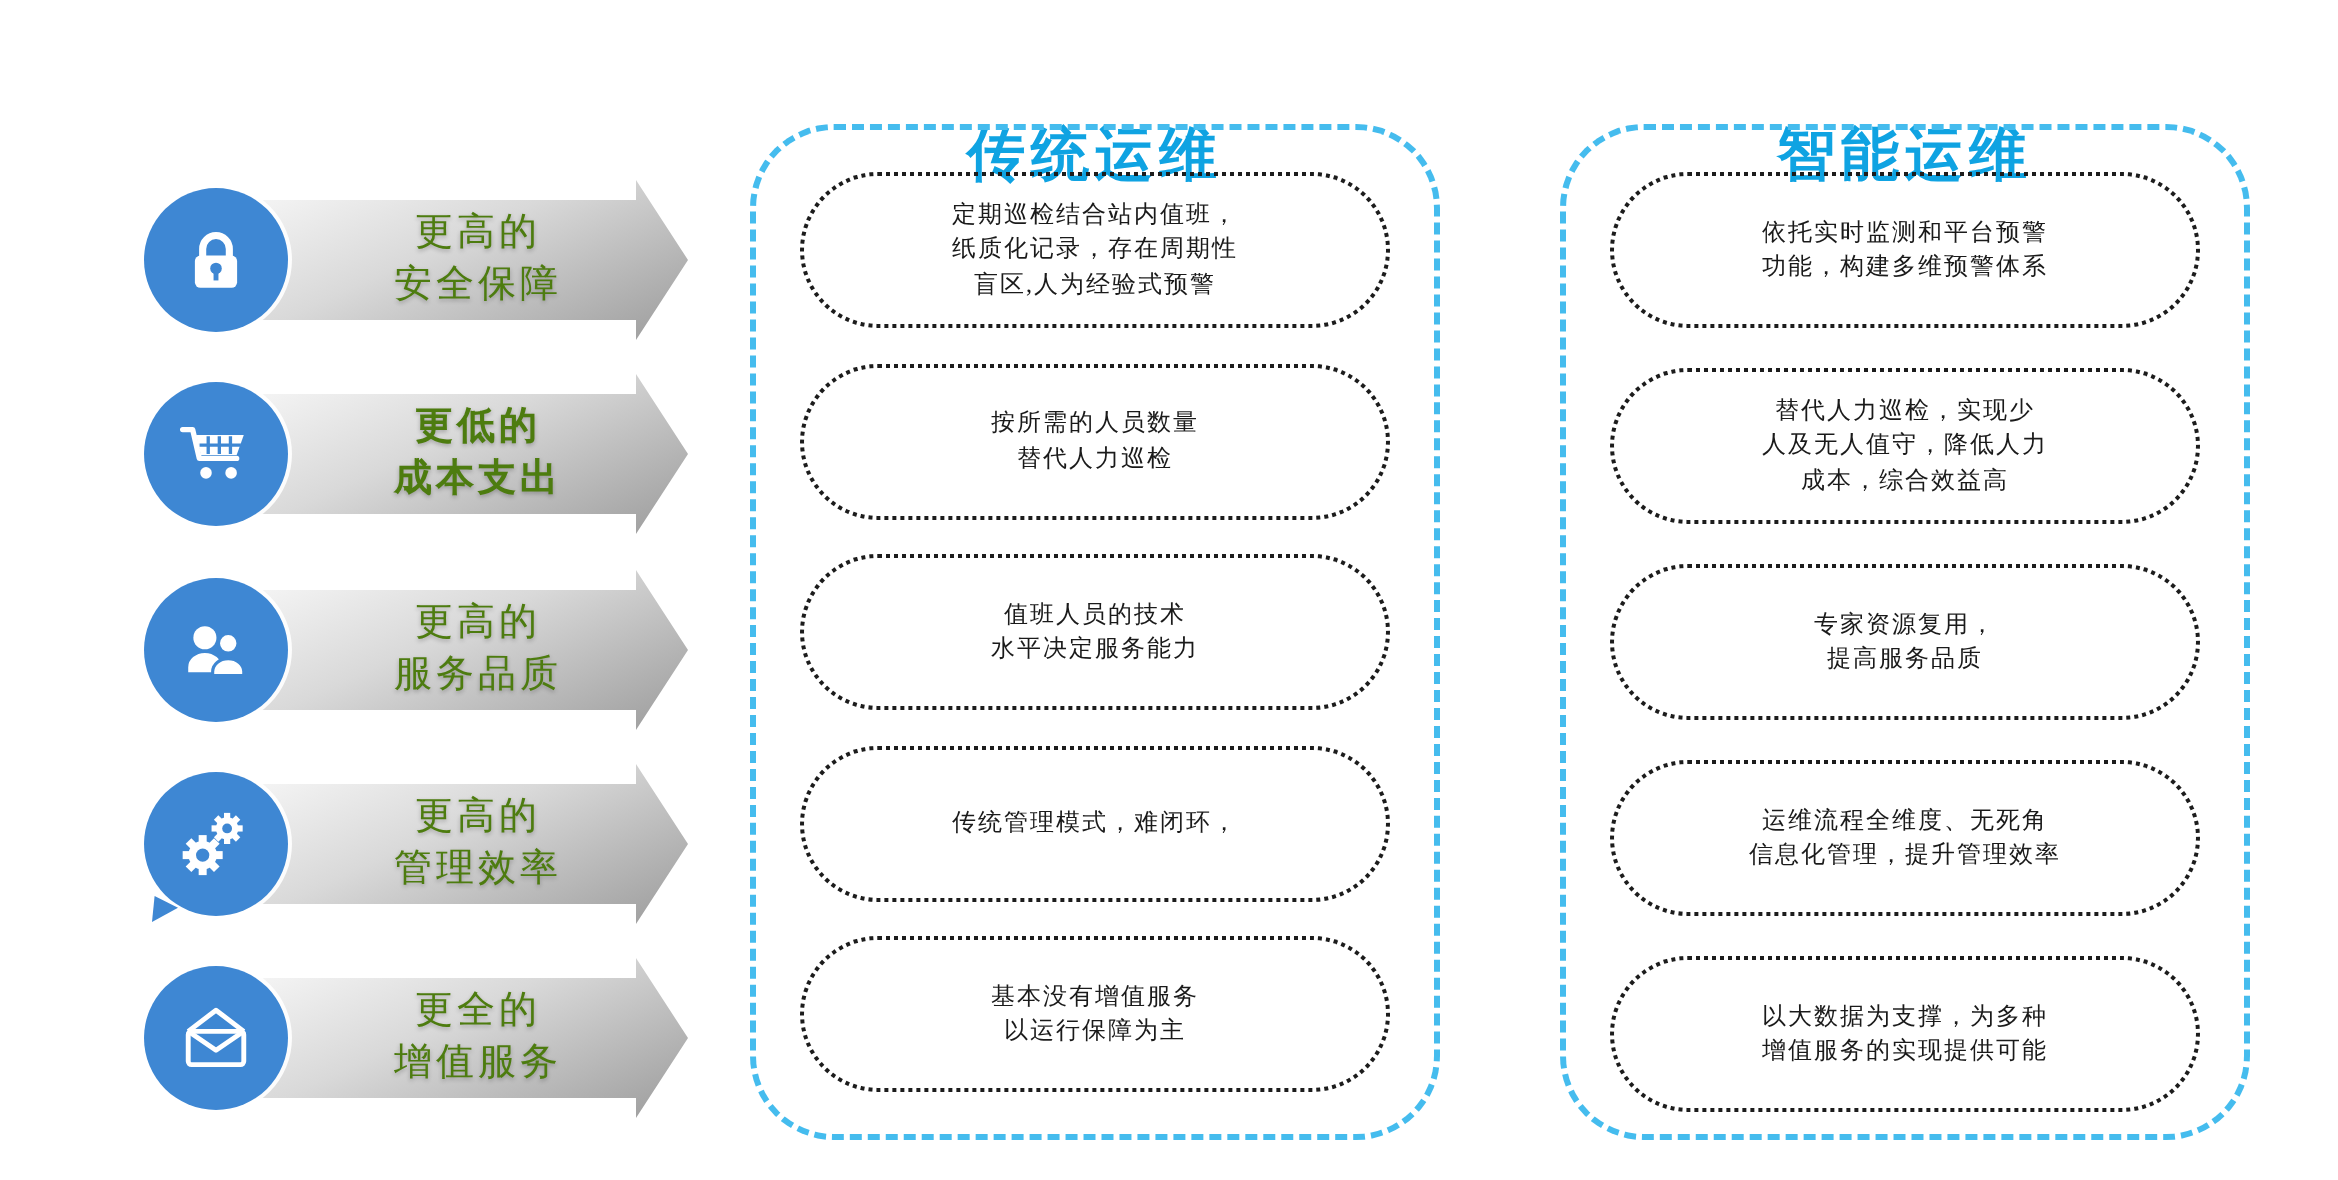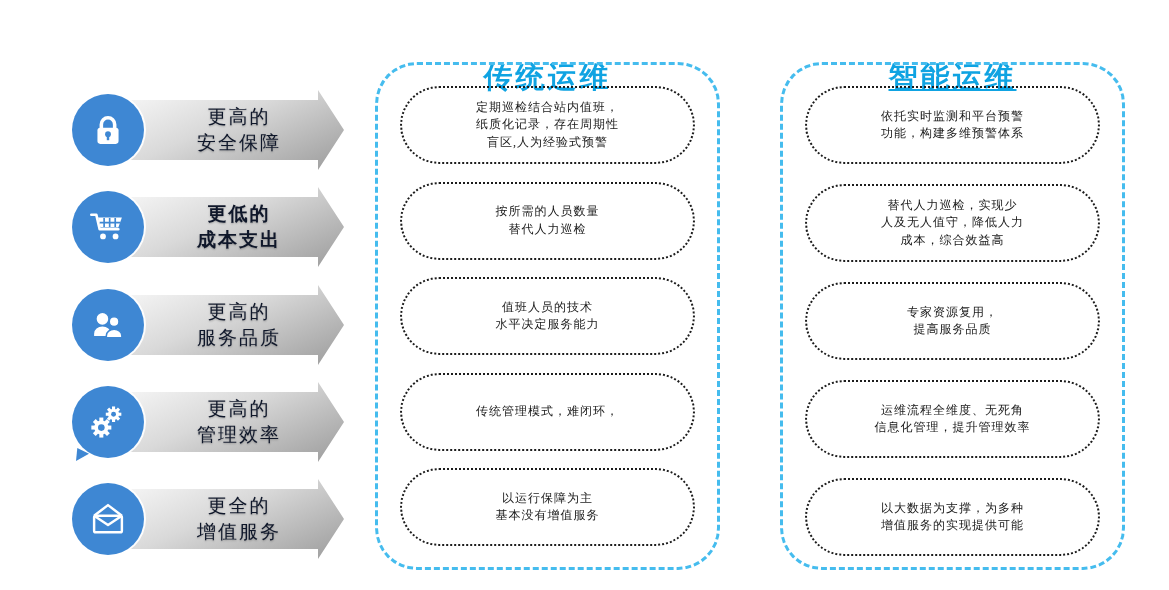--- a/index.html
+++ b/index.html
@@ -21,21 +21,21 @@
     box-shadow:0 0 0 2px rgba(255,255,255,.9);
   }
   .circle svg{width:40px;height:40px;display:block;}
   .circle.has-tail::after{
     content:"";position:absolute;left:4px;bottom:-3px;width:13px;height:13px;
     background:#3E87D3;clip-path:polygon(0 100%,10% 0,100% 45%);
   }
   .feature-label{
     position:absolute;left:96px;right:34px;top:0;bottom:0;
     display:flex;flex-direction:column;align-items:center;justify-content:center;
-    color:#0f172a;font-size:19px;line-height:1.35;letter-spacing:2px;
+    color:#4d7c0f;font-size:19px;line-height:1.35;letter-spacing:2px;
     text-shadow:0 1px 2px rgba(0,0,0,.25);white-space:nowrap;
   }
   
   .col-header{
     position:absolute;top:14px;height:32px;display:flex;align-items:center;justify-content:center;
     color:#0FA3E2;font-size:29px;font-weight:bold;letter-spacing:3px;margin-top:48px;
   }
   .col-box{
     position:absolute;top:62px;width:345px;height:508px;box-sizing:border-box;
     border:3px dashed #45BCEE;border-radius:42px;
@@ -43,21 +43,21 @@
     padding:21px 22px;
   }
   .bubble{
     box-sizing:border-box;min-height:78px;
     border:2px dotted #1c1c1c;border-radius:44px;
     display:flex;flex-direction:column;align-items:center;justify-content:center;
     text-align:center;color:#1a1a1a;font-size:12px;line-height:1.45;letter-spacing:1px;
     padding:6px 12px;white-space:nowrap;
   }
   .pos-trad-header{left:375px;width:345px;}
-  .pos-intel-header{left:780px;width:345px;text-decoration:underline;}
+  .pos-intel-header{left:780px;width:345px;}
   .pos-trad-box{left:375px;}
   .pos-intel-box{left:780px;gap:20px;}
   .row-0{top:84px;} .row-1{top:181px;font-weight:bold;} .row-2{top:279px;} .row-3{top:376px;} .row-4{top:473px;}
 </style>
 </head>
 <body>
 
 <div class="canvas">
 
   <div class="feature-row row-0">
@@ -164,22 +164,22 @@
       <span>替代人力巡检</span>
     </div>
     <div class="bubble">
       <span>值班人员的技术</span>
       <span>水平决定服务能力</span>
     </div>
     <div class="bubble">
       <span>传统管理模式，难闭环，</span>
     </div>
     <div class="bubble">
+      <span>基本没有增值服务</span>
       <span>以运行保障为主</span>
-      <span>基本没有增值服务</span>
     </div>
   </div>
 
   <div class="col-header pos-intel-header">智能运维</div>
   <div class="col-box pos-intel-box">
     <div class="bubble">
       <span>依托实时监测和平台预警</span>
       <span>功能，构建多维预警体系</span>
     </div>
     <div class="bubble">

